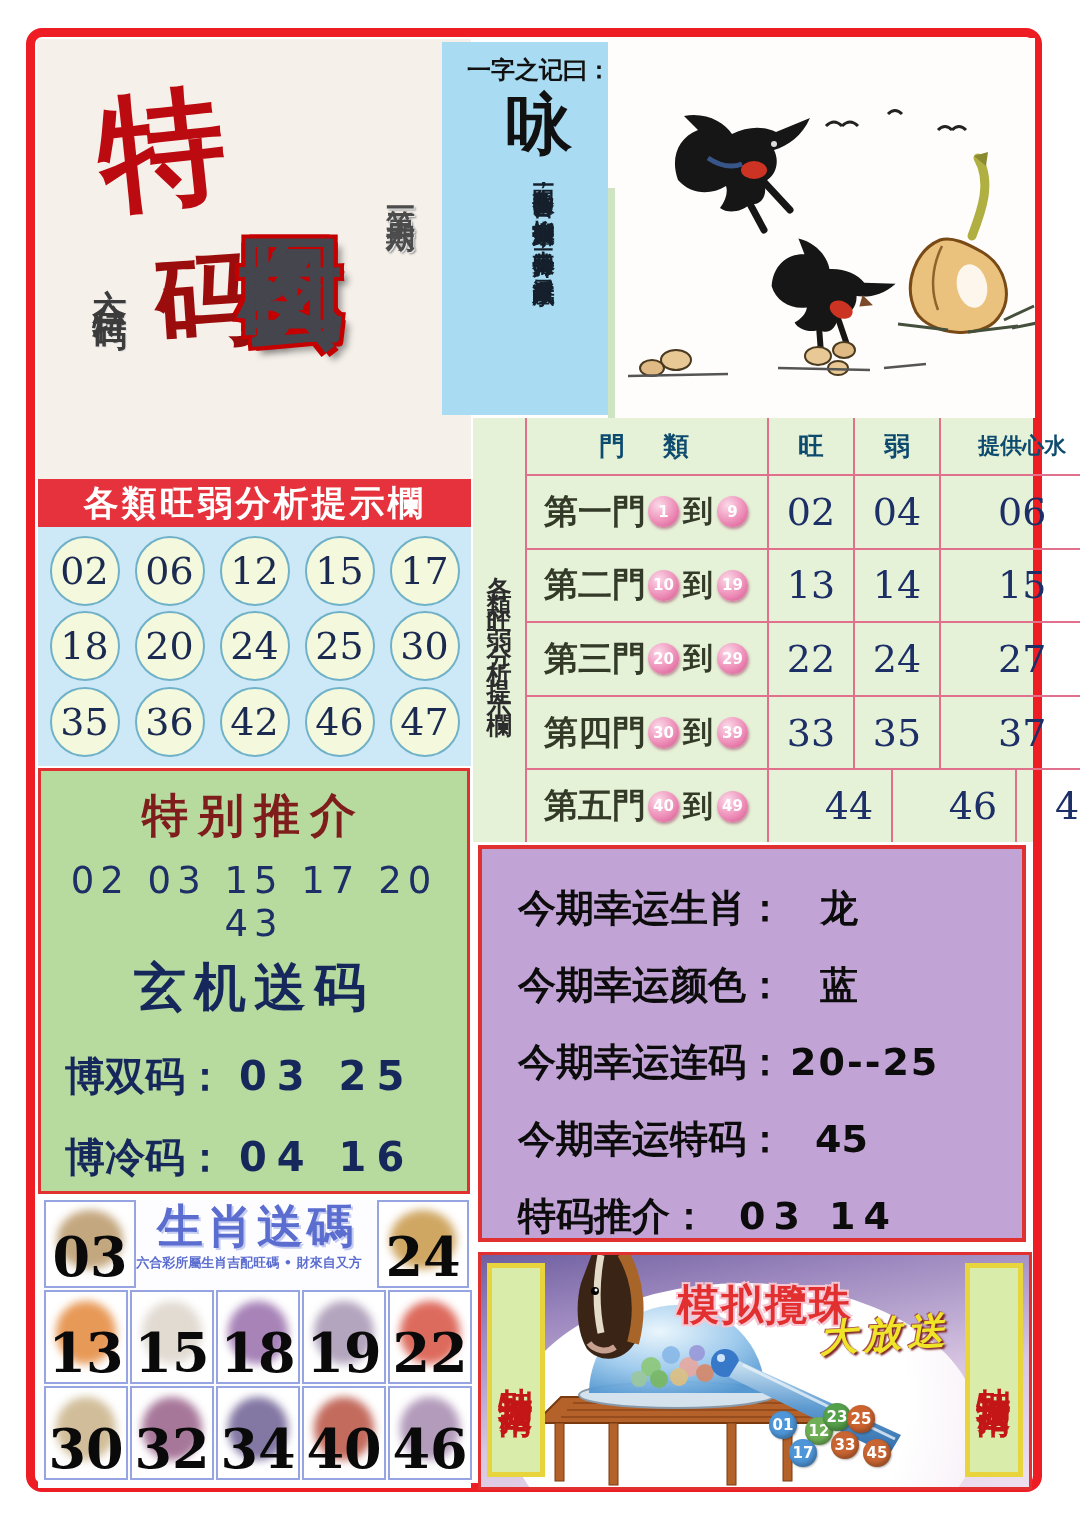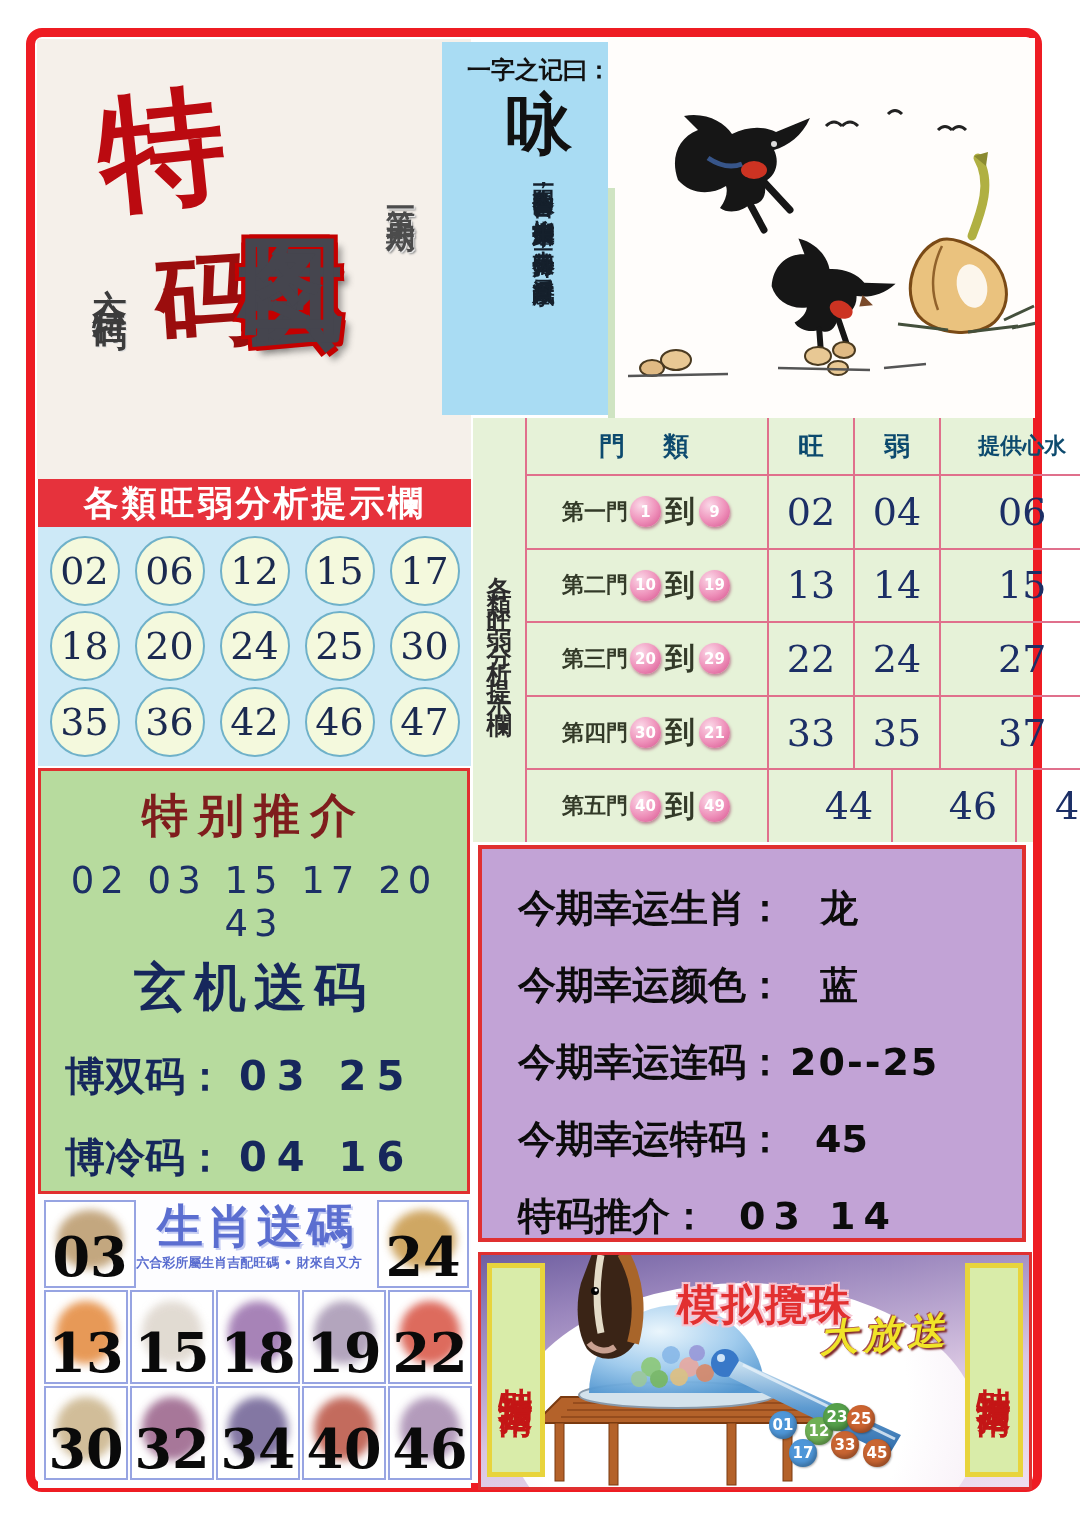--- a/index.html
+++ b/index.html
@@ -45,21 +45,21 @@
   .arow:last-child{border-bottom:none;gap:38px;}
   .acell{border-right:2px solid #e0708c;display:flex;align-items:center;justify-content:center;}
   .acell:last-child{border-right:none;}
   .c-cat{width:240px;}
   .c-num{width:84px;flex:none;}
   .c-tip{flex:1;}
   .ahead{flex:none;height:56px;font-weight:bold;}
   .ahead .acell{font-size:26px;color:#0c4a6e;font-weight:bold;}
   .ahead .c-cat{letter-spacing:6px;}
   .ahead .c-tip{font-size:22px;letter-spacing:0;}
-  .gate-label{font-size:22px;font-weight:bold;color:#333a28;}
+  .gate-label{font-size:34px;font-weight:bold;color:#333a28;}
   .to-label{font-size:30px;font-weight:bold;color:#333a28;margin:0 2px;}
   .pink-ball{display:inline-flex;align-items:center;justify-content:center;width:31px;height:31px;margin:0 2px;
              border-radius:50%;background:radial-gradient(circle at 35% 30%,#fbd9e8,#ee8fb9 55%,#d4528d);
              color:#fff;font-size:15px;font-weight:bold;box-shadow:1px 2px 3px rgba(150,40,90,.5);}
   .avalue{font-family:"DejaVu Serif",serif;font-size:38px;color:#1c2f66;}
 
   
   .banner{position:absolute;left:38px;top:479px;width:433px;height:48px;background:#e6323c;
           display:flex;align-items:center;justify-content:center;font-size:35px;font-weight:bold;color:#fff;letter-spacing:3px;}
   .circles{position:absolute;left:38px;top:527px;width:433px;height:239px;background:#cde9f7;
@@ -228,21 +228,21 @@
         <div class="acell c-num avalue">22</div>
         <div class="acell c-num avalue">24</div>
         <div class="acell c-tip avalue">27</div>
       </div>
 
       <div class="arow">
         <div class="acell c-cat">
           <span class="gate-label">第四門</span>
           <span class="pink-ball">30</span>
           <span class="to-label">到</span>
-          <span class="pink-ball">21</span>
+          <span class="pink-ball">39</span>
         </div>
         <div class="acell c-num avalue">33</div>
         <div class="acell c-num avalue">35</div>
         <div class="acell c-tip avalue">37</div>
       </div>
 
       <div class="arow">
         <div class="acell c-cat">
           <span class="gate-label">第五門</span>
           <span class="pink-ball">40</span>

